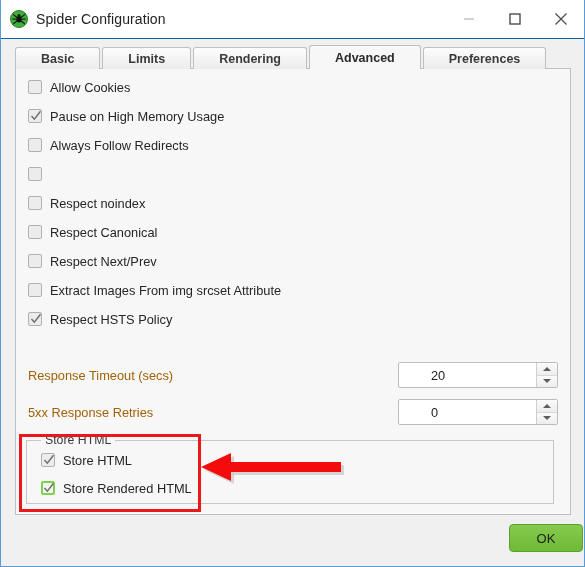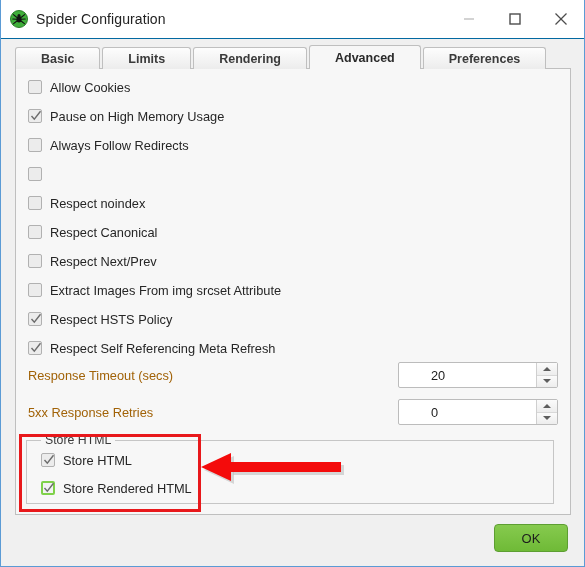--- a/index.html
+++ b/index.html
@@ -238,21 +238,21 @@
     left: 200px;
     top: 452px;
     width: 146px;
     height: 44px;
     z-index: 6;
   }
 
   
   #ok-button {
     position: absolute;
-    right: 16px;
+    right: 1px;
     bottom: 14px;
     width: 74px;
     height: 28px;
     box-sizing: border-box;
     border: 1px solid #5d9e32;
     border-radius: 4px;
     background: linear-gradient(#86ca4e, #6fba37);
     color: #1d1d1d;
     font-size: 13px;
     display: flex;
@@ -370,28 +370,20 @@
 
     <div class="check-row" style="top:242px">
       <span class="cb">
         <svg class="tick" viewBox="0 0 12 14">
             <path d="M1.5 7 L4.3 10.2 L10.5 2.2" fill="none" stroke="#6c6c6c" stroke-width="1.4"></path>
           </svg>
       </span>
       <span class="lbl">Respect HSTS Policy</span>
     </div>
 
-    <div class="check-row" style="top:271px">
-      <span class="cb">
-        <svg class="tick" viewBox="0 0 12 14">
-            <path d="M1.5 7 L4.3 10.2 L10.5 2.2" fill="none" stroke="#6c6c6c" stroke-width="1.4"></path>
-          </svg>
-      </span>
-      <span class="lbl">Respect Self Referencing Meta Refresh</span>
-    </div>
 
     <div class="spin-row" style="top:293px">
       <span class="lbl">Response Timeout (secs)</span>
       <span class="spinner">
         <span class="val">20</span>
         <span class="spin-btns">
           <span class="spin-btn">
               <span class="arr up"></span>
             </span>
           <span class="spin-btn">

